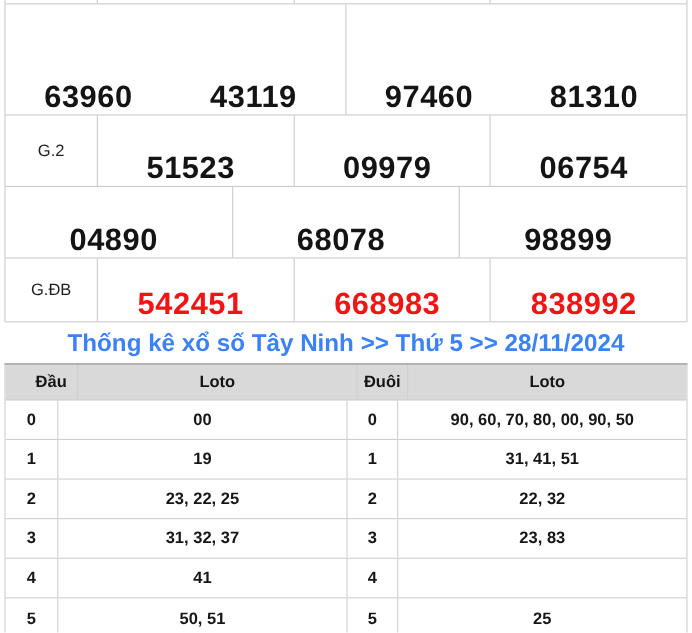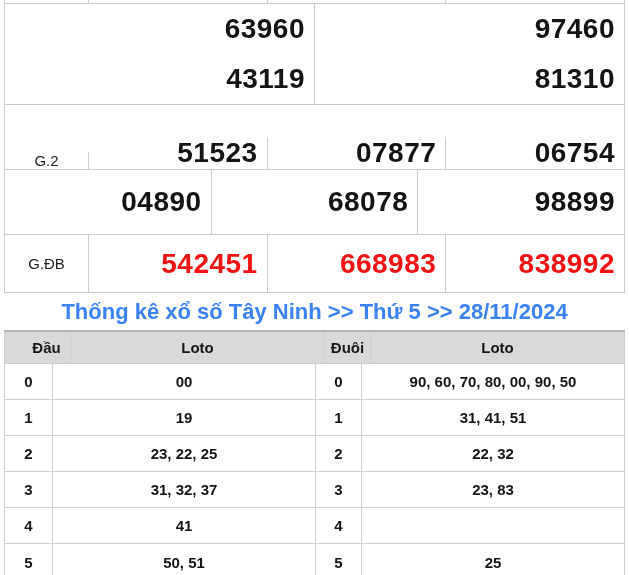--- a/index.html
+++ b/index.html
@@ -14,35 +14,35 @@
   
   .prize-table {
     margin-left: 4px;
     width: 621px;
     border-left: 1px solid #cbcbcb;
     border-right: 1px solid #cbcbcb;
   }
   .p-row { display: flex; border-bottom: 1px solid #cbcbcb; }
   .p-row.cut { height: 4px; }
   .p-row.g3 { height: 101px; }
-  .p-row.g2 { height: 65px; align-items: flex-end; }
+  .p-row.g2 { height: 65px; }
   .p-row.g1 { height: 65px; }
   .p-row.gdb { height: 58px; }
   .p-label {
     width: 84px;
     flex: 0 0 84px;
     border-right: 1px solid #cbcbcb;
     display: flex; align-items: center; justify-content: center;
     font-size: 15px;
     color: #1f1f1f;
   }
   .p-cell {
     flex: 1 1 0;
     border-right: 1px solid #cbcbcb;
-    display: flex; flex-direction: column;
+    display: flex; flex-direction: row;
     justify-content: space-around;
     align-items: flex-end;
     padding-right: 9px;
     font-size: 28px;
     font-weight: bold;
     letter-spacing: 0.5px;
   }
   .p-cell:last-child { border-right: none; }
   .p-row.cut .p-label, .p-row.cut .p-cell { padding: 0; }
   .p-row.gdb .p-cell { color: #f21414; }
@@ -99,21 +99,21 @@
       <span>81310</span>
     </div>
   </div>
 
   <div class="p-row g2">
     <div class="p-label">G.2</div>
     <div class="p-cell">
       <span>51523</span>
     </div>
     <div class="p-cell">
-      <span>07877</span>
+      <span>09979</span>
     </div>
     <div class="p-cell">
       <span>06754</span>
     </div>
   </div>
 
   <div class="p-row g1">
     <div class="p-cell">
       <span>04890</span>
     </div>

